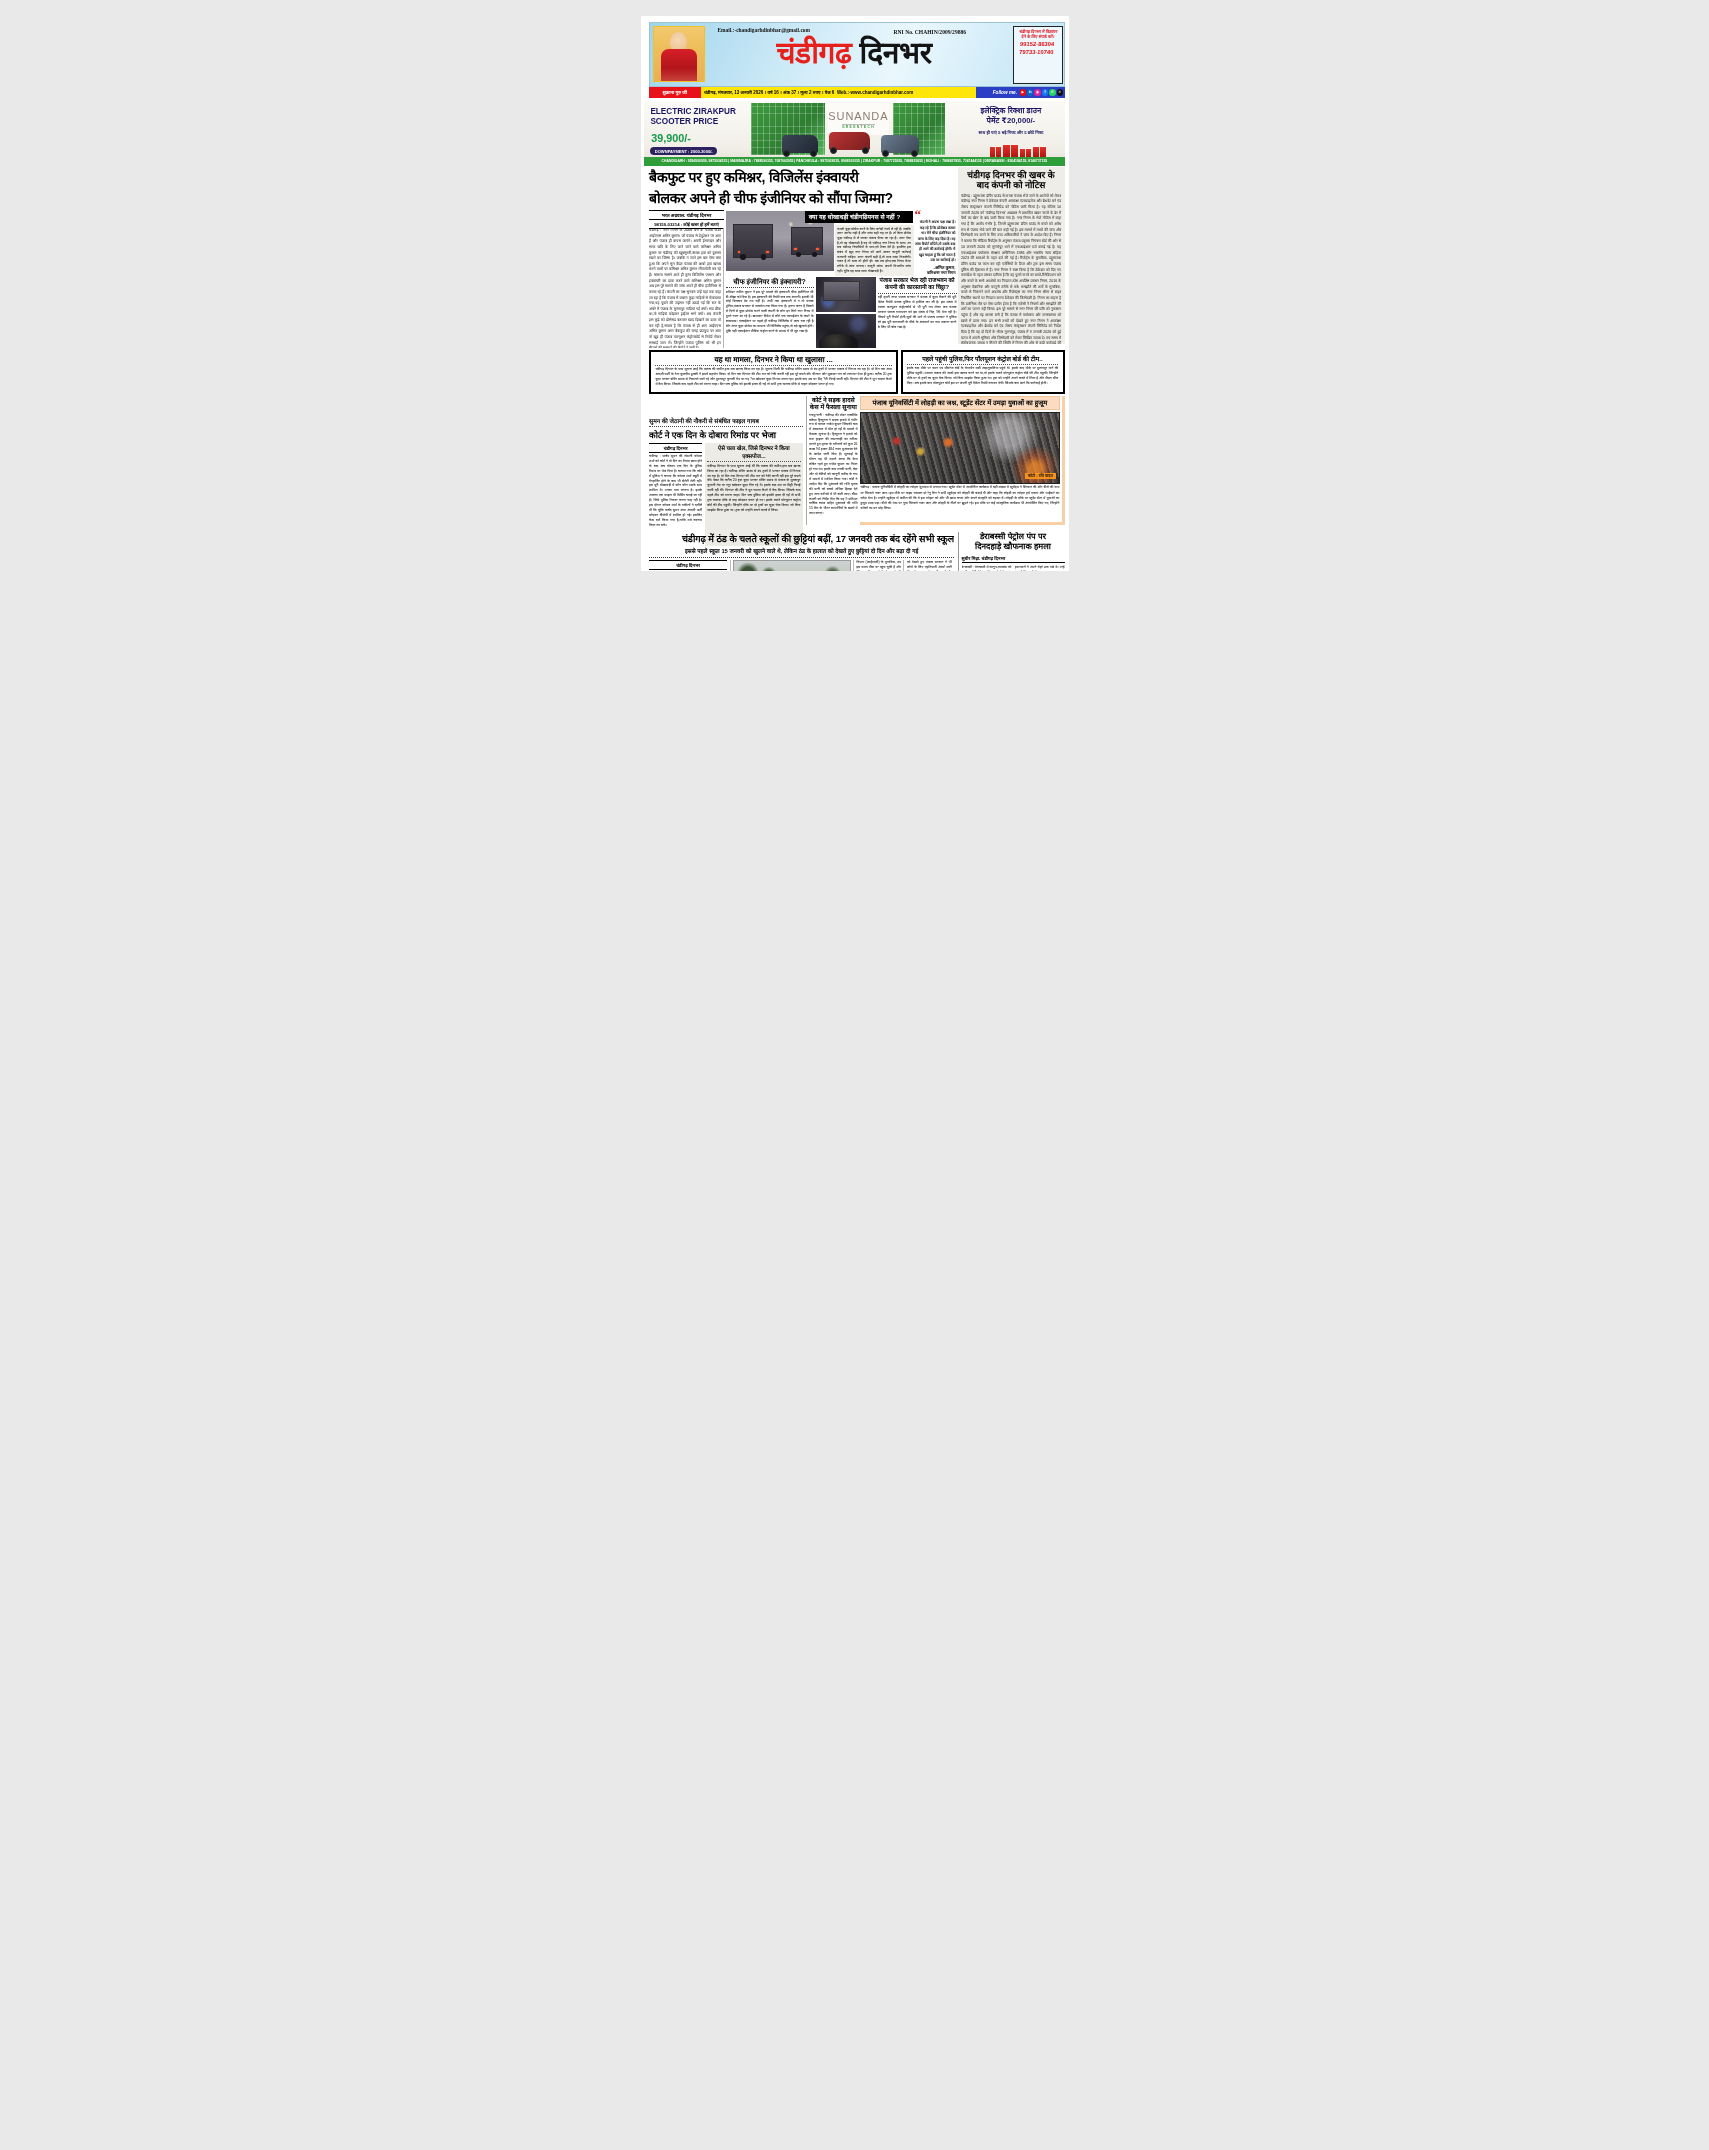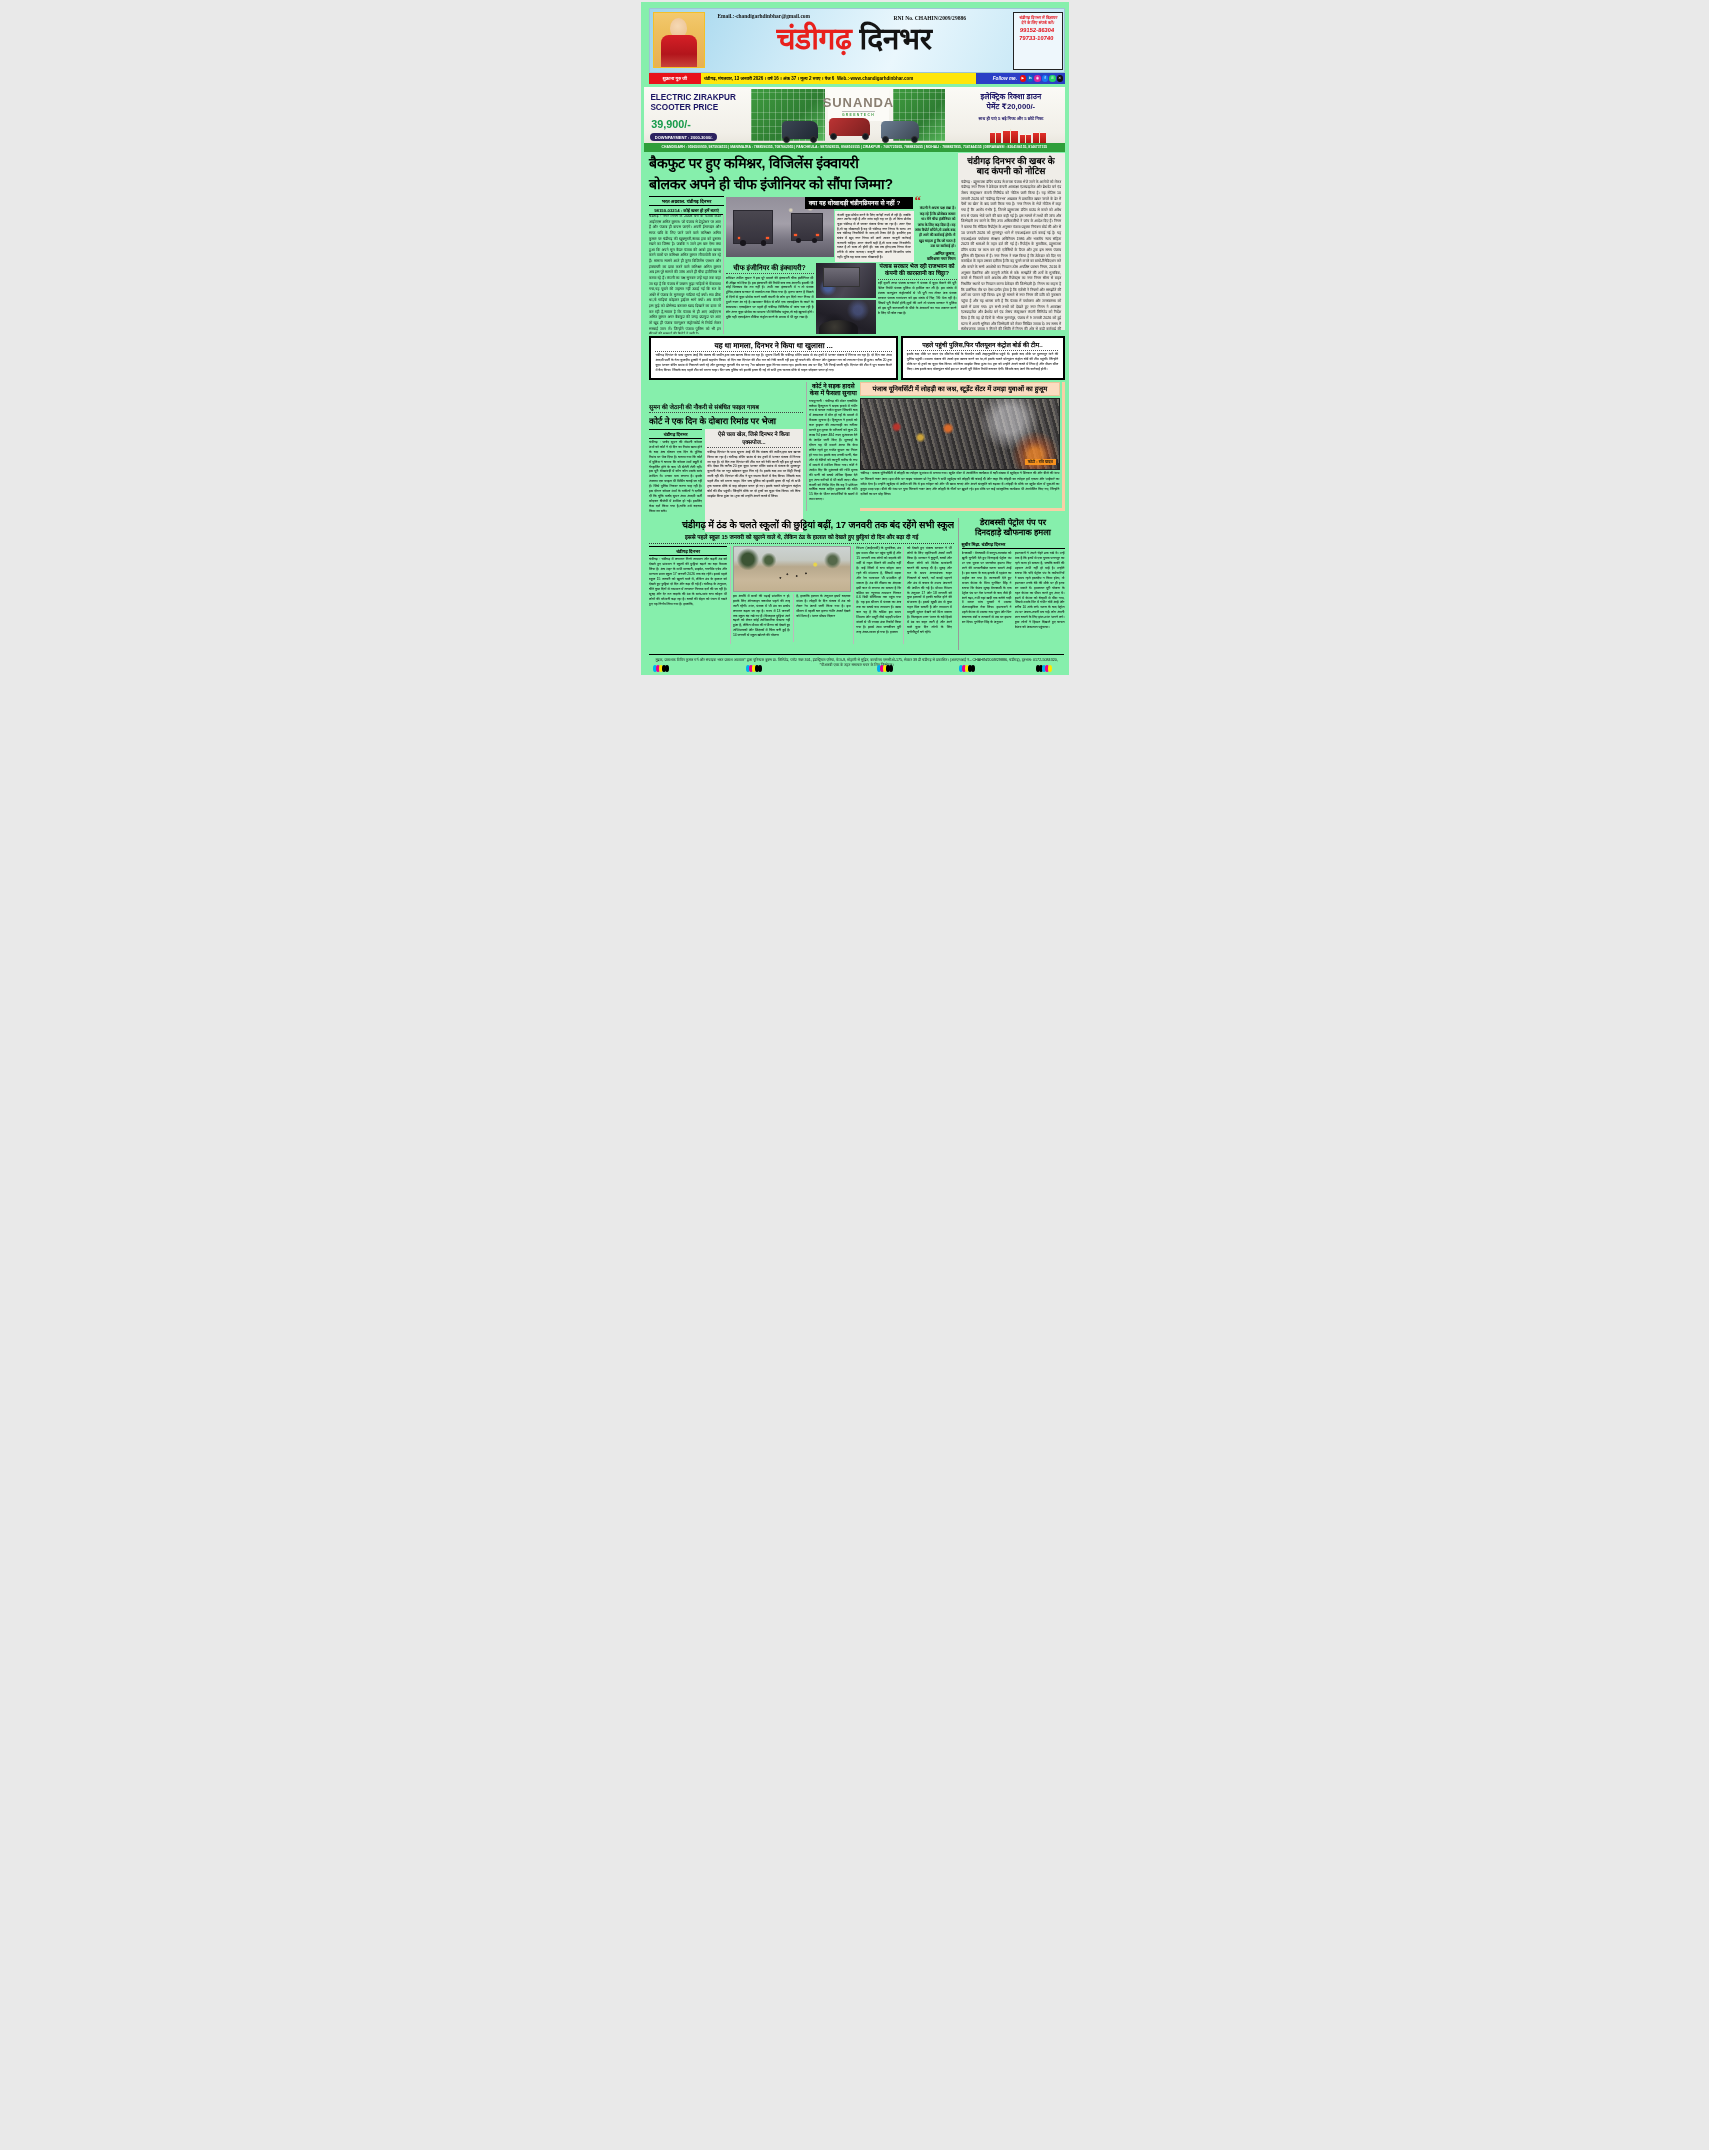--- a/index.html
+++ b/index.html
@@ -1,17 +1,17 @@
 <!DOCTYPE html>
 <html style="font-size:6.9px"><head>
 <meta charset="utf-8">
 <style>
   html,body{margin:0;padding:0;background:#e9e9e9;}
   *{box-sizing:border-box;font-family:"Liberation Sans","DejaVu Sans",sans-serif;}
-  .page{position:relative;width:428px;height:673px;background:#86efac;margin:2px auto;overflow:hidden;}
+  .page{position:relative;width:428px;height:555px;background:#ffffff;margin:16px auto;overflow:hidden;}
   .abs{position:absolute;}
   
   .mast-bg{left:8.2px;top:6px;width:416px;height:65px;background:linear-gradient(115deg,#9fd4ec 0%,#cdeaf7 35%,#eaf7fd 60%,#bfe4f4 100%);border:0.4px solid #9ec4d4;}
   .guru-box{left:12.5px;top:9.5px;width:52px;height:56px;border:1.3px solid #f4c028;background:linear-gradient(180deg,#f3c96e 0%,#eec05e 30%,#e8b052 100%);overflow:hidden;}
   .guru-face{position:absolute;left:16.3px;top:5.2px;width:17px;height:20px;border-radius:50% 50% 45% 45%;background:radial-gradient(circle at 45% 40%,#f6d9b4,#e9bd8c);}
   .guru-body{position:absolute;left:6.9px;top:22.4px;width:36px;height:32px;border-radius:7.7px 7.7px 0 0;background:linear-gradient(180deg,#d61f26,#b3151c 60%,#c8433b);}
   .mast-email{left:77px;top:11.2px;width:155px;font-size:5.4px;font-weight:bold;font-family:"Liberation Serif","DejaVu Serif",serif;color:#111;}
   .mast-rni{left:253px;top:13px;width:115px;font-size:5.6px;font-weight:bold;font-family:"Liberation Serif","DejaVu Serif",serif;color:#111;}
   .mast-title{left:65px;top:22.4px;width:297px;text-align:center;font-weight:900;font-size:30px;line-height:1.0;letter-spacing:-0.4px;white-space:nowrap;}
   .mast-title .t-red{color:#e8201c;}
@@ -32,21 +32,21 @@
   .ad-title{position:absolute;left:6.5px;top:6px;width:97px;font-size:8.2px;font-weight:900;color:#1b1464;line-height:1.2;}
   .ad-price{position:absolute;left:7.3px;top:31px;font-size:10.8px;font-weight:900;color:#159a49;}
   .ad-pill{position:absolute;left:6.5px;top:46px;background:#2c2260;color:#fff;border-radius:5.2px;padding:1.7px 4.3px;font-size:4.1px;font-weight:bold;}
   .ad-panel{position:absolute;top:1.7px;height:52px;background:
       repeating-linear-gradient(90deg,rgba(255,255,255,.25) 0 0.9px,transparent 0.9px 6px),
       repeating-linear-gradient(0deg,rgba(255,255,255,.2) 0 0.9px,transparent 0.9px 6.9px),
       linear-gradient(135deg,#3f9b3f,#2e7d32 60%,#57b65b);}
   .p1{left:107px;width:74px;}
   .p2{left:249px;width:52px;}
   .ad-logo{position:absolute;left:184px;top:3.4px;width:61px;height:31px;background:#fcfbf7;display:flex;flex-direction:column;align-items:center;justify-content:center;}
-  .ad-logo .nm{font-size:13px;font-weight:700;color:#8a7f72;letter-spacing:0.9px;}
+  .ad-logo .nm{font-size:11px;font-weight:400;color:#8a7f72;letter-spacing:0.9px;}
   .ad-logo .gt{font-size:3.4px;font-weight:bold;color:#3f9b44;letter-spacing:1.3px;margin-top:1.3px;border-top:0.4px solid #bbb;padding-top:0.9px;}
   .scooter{position:absolute;height:18px;border-radius:4.3px 6.9px 1.7px 1.7px;background:linear-gradient(135deg,#3c4654,#1f2733);}
   .scooter .wh{position:absolute;bottom:-3.9px;width:6.9px;height:6.9px;border-radius:50%;background:#14181e;border:1.3px solid #333;}
   .scooter .wh.l{left:0.9px;} .scooter .wh.r{right:0.9px;}
   .sc1{left:138px;top:34px;width:36px;}
   .sc2{left:185px;top:31px;width:41px;background:linear-gradient(135deg,#b33,#7a1f1f);}
   .sc3{left:237px;top:34px;width:38px;background:linear-gradient(135deg,#6b7d91,#3c4654);}
   .ad-right{position:absolute;left:316px;top:5.2px;width:102px;text-align:center;color:#1b1464;}
   .ad-right .l1,.ad-right .l2{font-size:7.7px;font-weight:900;line-height:1.3;}
   .ad-right .l3{font-size:4.3px;font-weight:bold;margin-top:2.6px;}

